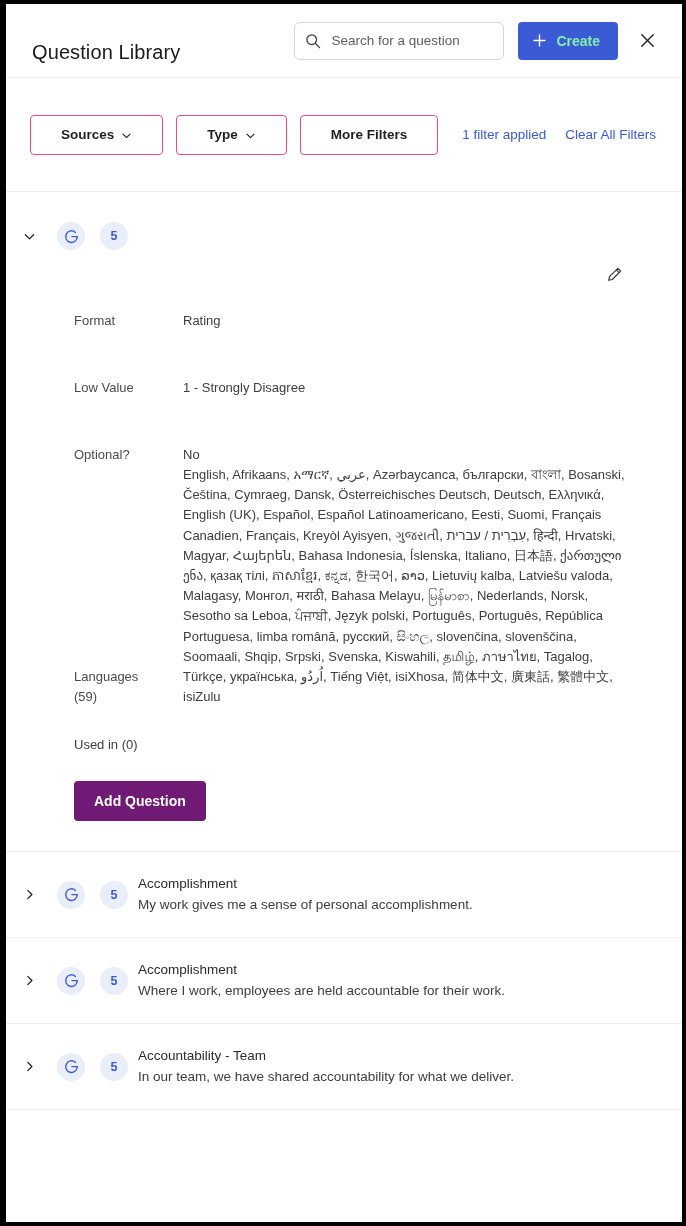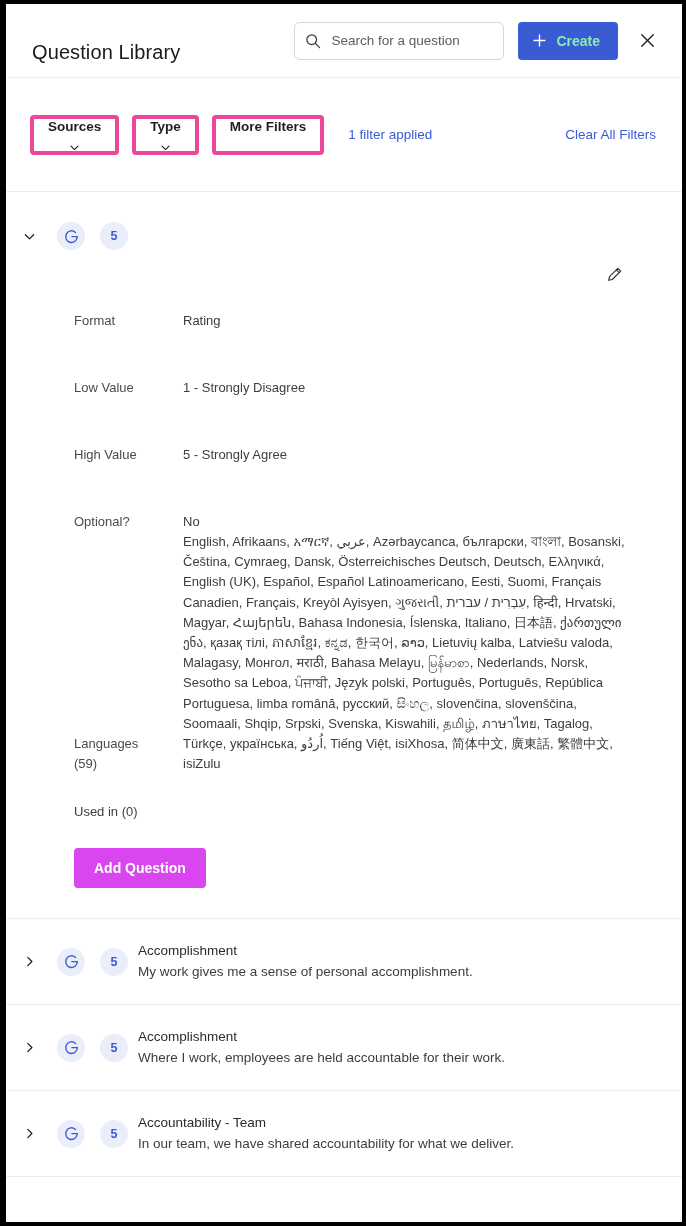--- a/index.html
+++ b/index.html
@@ -91,35 +91,34 @@
   
   .filterbar {
     height: 114px;
     display: flex;
     align-items: center;
     padding: 0 26px 0 24px;
     border-bottom: 1px solid #ededed;
   }
   .fbtn {
     height: 40px;
-    border: 4px solid #ec4899;
+    border: 1px solid #ec4899;
     border-radius: 4px;
     background: #fff;
     font-family: inherit;
     font-size: 13.5px;
     font-weight: 700;
     color: #1f1f1f;
-    padding: 0 14px;
+    padding: 0 30px;
     display: flex;
     align-items: center;
     gap: 7px;
     cursor: pointer;
     margin-right: 13px;
     white-space: nowrap;
-    flex-direction: column;
   }
   .chev-down { width: 11px; height: 11px; display:block; margin-top:1px; }
   .filter-applied {
     font-size: 13.5px;
     color: #3b5bd4;
     margin-left: 11px;
     cursor: pointer;
     white-space: nowrap;
   }
   .fspacer { flex: 1; }
@@ -224,21 +223,21 @@
   }
   .edit-icon { width: 17px; height: 17px; display:block; }
   .used-in {
     font-size: 13px;
     color: #3d3d3d;
     padding: 12px 0 0 0;
   }
   .add-q-btn {
     margin: 29px 0 30px 0;
     height: 40px;
-    background: #d946ef;
+    background: #701a75;
     color: #fff;
     border: none;
     border-radius: 4px;
     font-family: inherit;
     font-size: 14px;
     font-weight: 700;
     padding: 0 20px;
     cursor: pointer;
   }
 </style>
@@ -346,24 +345,20 @@
       <div class="drow">
         <div class="dlabel">Format</div>
         <div class="dvalue">Rating</div>
       </div>
 
       <div class="drow">
         <div class="dlabel">Low Value</div>
         <div class="dvalue">1 - Strongly Disagree</div>
       </div>
 
-      <div class="drow">
-        <div class="dlabel">High Value</div>
-        <div class="dvalue">5 - Strongly Agree</div>
-      </div>
 
       <div class="drow">
         <div class="dlabel">Optional?</div>
         <div class="dvalue">No</div>
       </div>
 
       <div class="drow lang">
         <div class="dlabel">
           <span>Languages</span><br>
           <span>(59)</span>

